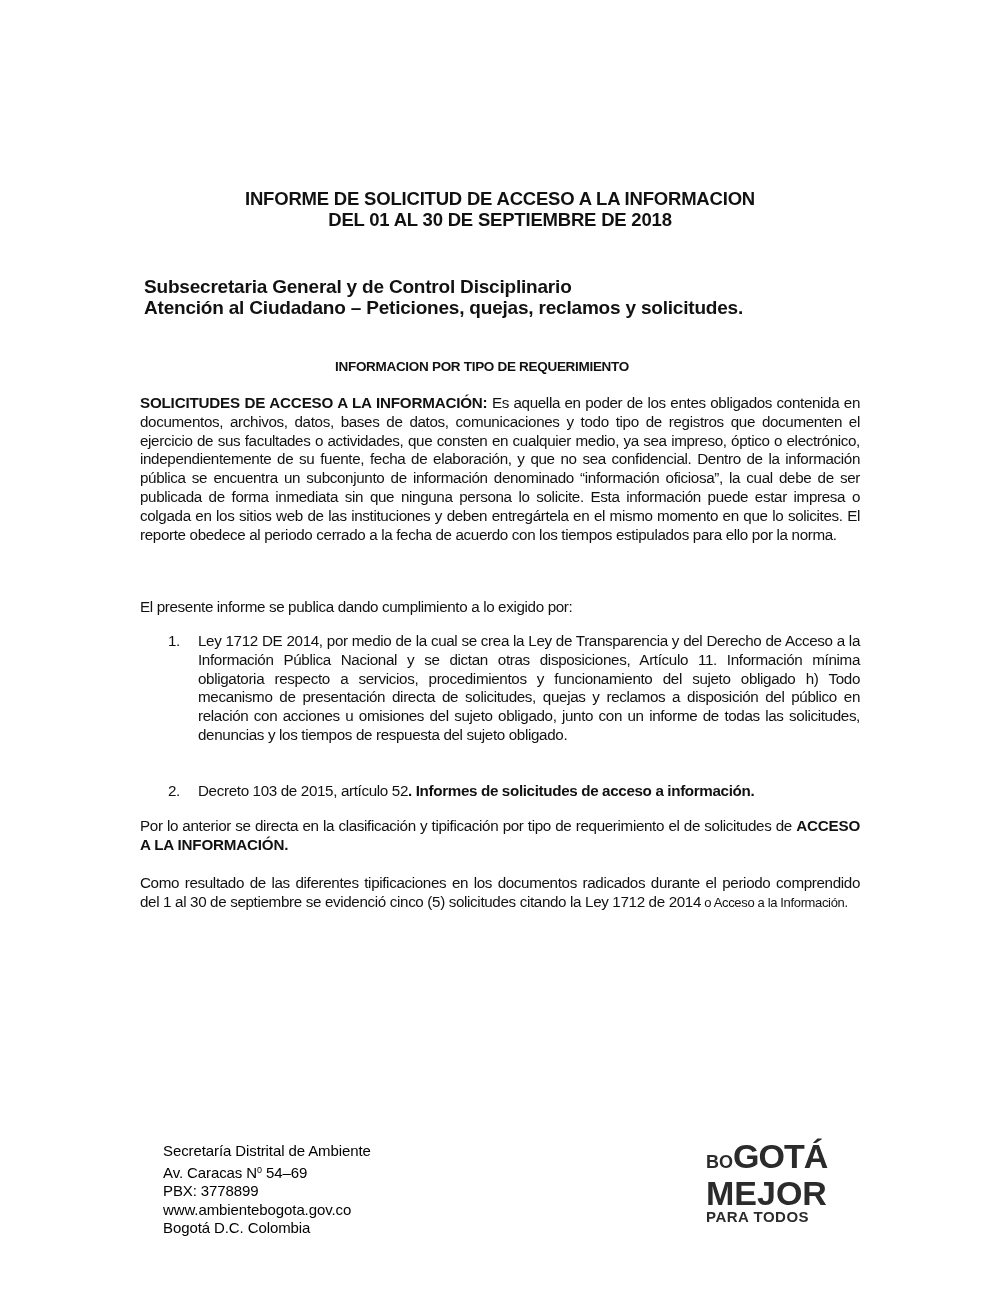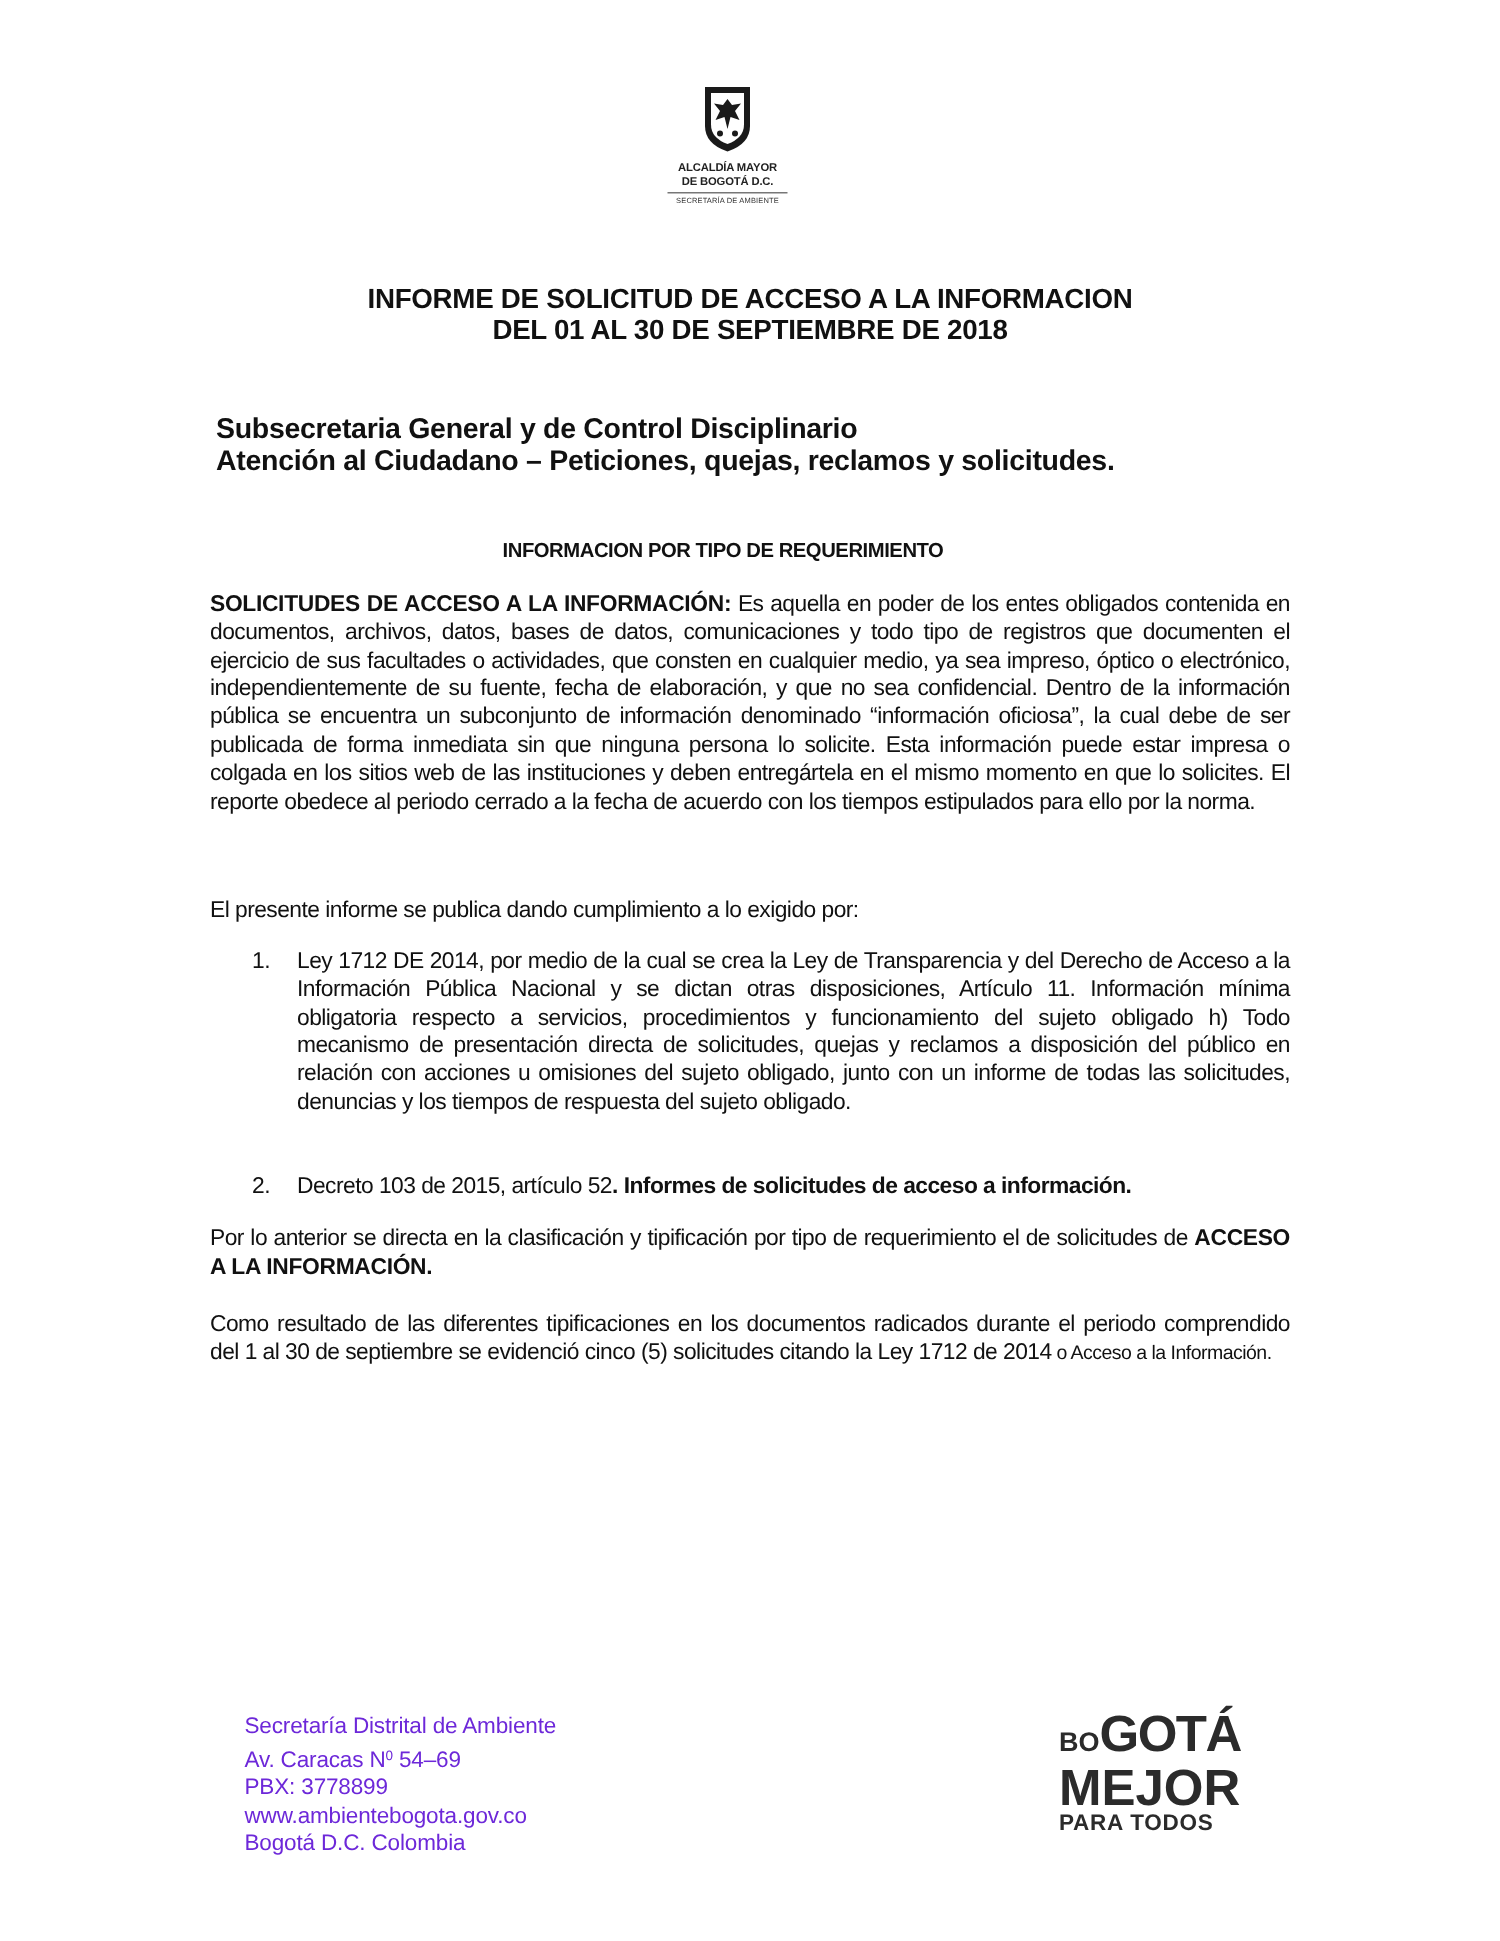--- a/index.html
+++ b/index.html
@@ -34,47 +34,34 @@
   .p-result { top: 874px; }
   .small-tail { font-size: 13px; }
 
   .list-item { position: absolute; left: 140px; width: 720px; font-size: 15.2px; line-height: 18.8px; color: #111; letter-spacing: -0.35px; }
   .list-num { position: absolute; left: 28px; top: 0; }
   .list-body { position: absolute; left: 58px; width: 662px; text-align: justify; }
   .li1 { top: 632px; }
   .li2 { top: 782px; }
 
   
-  .footer-address { position: absolute; left: 163px; top: 1142px; font-size: 15px; line-height: 18.5px; color: #6d28d9; letter-spacing: -0.1px; }
+  .footer-address { position: absolute; left: 163px; top: 1142px; font-size: 15px; line-height: 18.5px; color: #000000; letter-spacing: -0.1px; }
   .footer-address sup { font-size: 9px; vertical-align: 5px; }
 
   .bogota-logo { position: absolute; left: 706px; top: 1140px; width: 130px; color: #2b2b2b; font-family: "Liberation Sans", sans-serif; font-weight: bold; }
   .bogota-l1 { font-size: 34px; line-height: 32px; letter-spacing: -1px; }
   .bogota-l1 .bo { font-size: 18px; letter-spacing: 0px; }
   .bogota-l2 { font-size: 34px; line-height: 30px; letter-spacing: 0px; }
   .bogota-l3 { font-size: 15px; line-height: 17px; letter-spacing: 0.5px; }
 </style>
 </head>
 <body>
 
 <div class="page">
 
-  <div class="logo">
-    <svg class="shield" viewBox="0 0 34 46">
-      <path d="M2 2 H32 V28 Q32 40 17 45 Q2 40 2 28 Z" fill="#1a1a1a"></path>
-      <path d="M6 6 H28 V27 Q28 36 17 40 Q6 36 6 27 Z" fill="#ffffff"></path>
-      <path d="M17 10 L20 14 L26 13 L22 18 L25 24 L19 22 L17 30 L15 22 L9 24 L12 18 L8 13 L14 14 Z" fill="#1a1a1a"></path>
-      <circle cx="12" cy="33" r="2" fill="#1a1a1a"></circle>
-      <circle cx="22" cy="33" r="2" fill="#1a1a1a"></circle>
-    </svg>
-    <div class="logo-line1">ALCALDÍA MAYOR</div>
-    <div class="logo-line2">DE BOGOTÁ D.C.</div>
-    <div class="logo-rule"></div>
-    <div class="logo-line3">SECRETARÍA DE AMBIENTE</div>
-  </div>
 
   <div class="title t1">INFORME DE SOLICITUD DE ACCESO A LA INFORMACION</div>
   <div class="title t2">DEL 01 AL 30 DE SEPTIEMBRE DE 2018</div>
 
   <div class="subhead s1">Subsecretaria General y de Control Disciplinario</div>
   <div class="subhead s2">Atención al Ciudadano – Peticiones, quejas, reclamos y solicitudes.</div>
 
   <div class="section-heading">INFORMACION POR TIPO DE REQUERIMIENTO</div>
 
   <div class="para p-def"><b>SOLICITUDES DE ACCESO A LA INFORMACIÓN:</b><span> Es aquella en poder de los entes obligados contenida en documentos, archivos, datos, bases de datos, comunicaciones y todo tipo de registros que documenten el ejercicio de sus facultades o actividades, que consten en cualquier medio, ya sea impreso, óptico o electrónico, independientemente de su fuente, fecha de elaboración, y que no sea confidencial. Dentro de la información pública se encuentra un subconjunto de información denominado “información oficiosa”, la cual debe de ser publicada de forma inmediata sin que ninguna persona lo solicite. Esta información puede estar impresa o colgada en los sitios web de las instituciones y deben entregártela en el mismo momento en que lo solicites.  El reporte obedece al periodo cerrado a la fecha de acuerdo con los tiempos estipulados para ello por la norma.</span></div>

